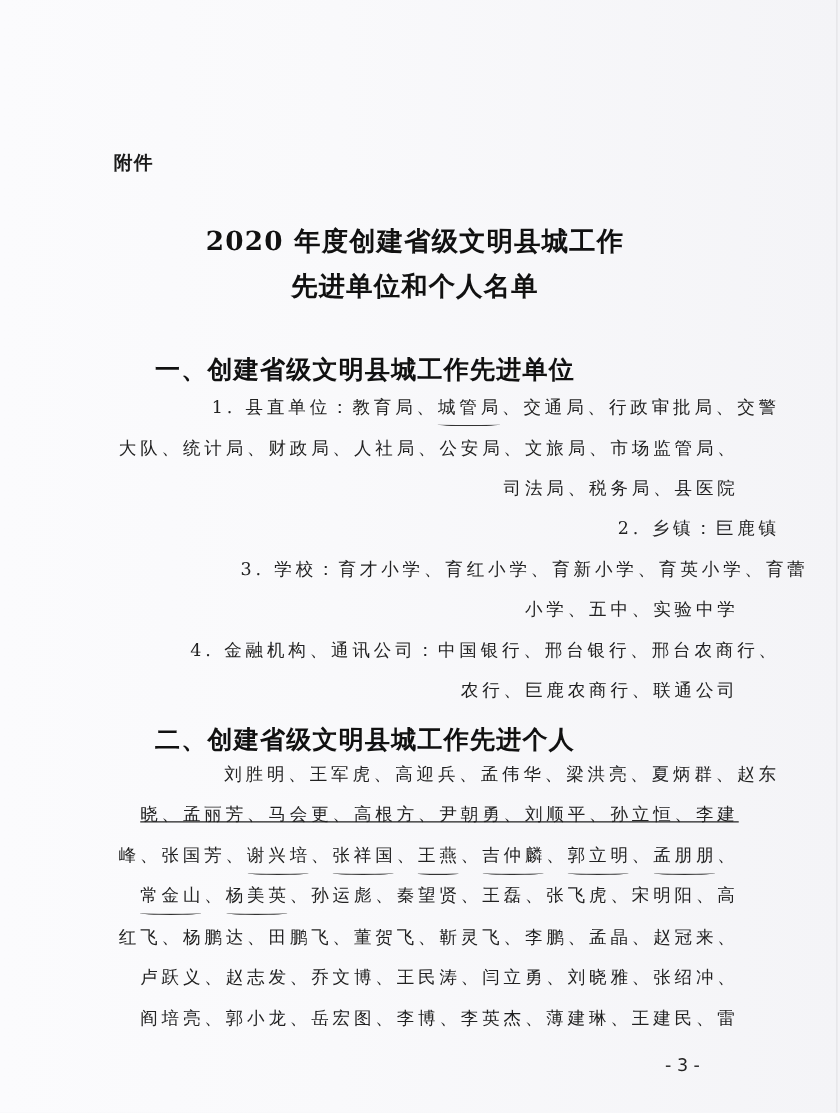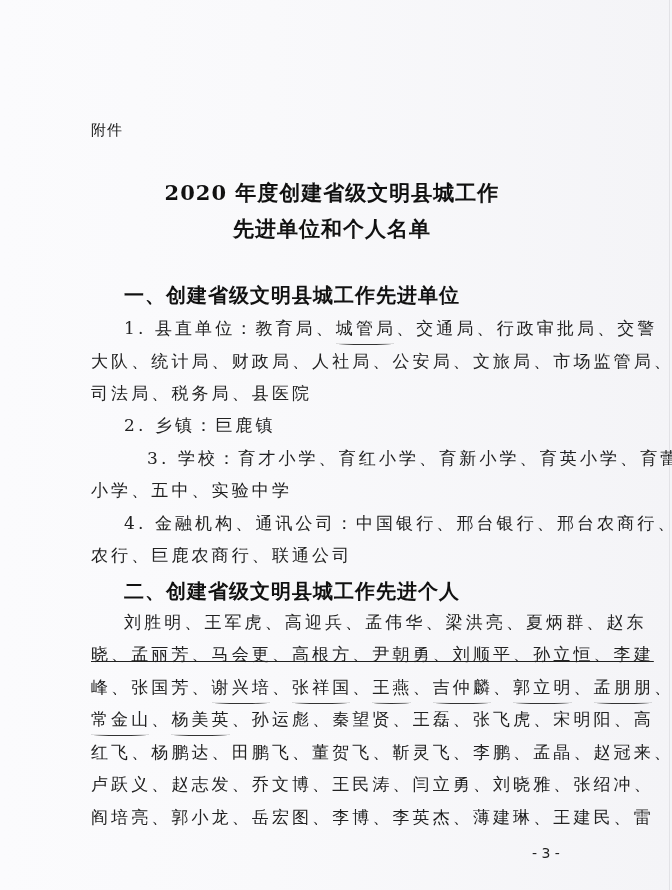--- a/index.html
+++ b/index.html
@@ -13,37 +13,37 @@
   .page {
     position: absolute; left: 0; top: 0; width: 672px; height: 890px;
     background: linear-gradient(90deg, #fbfbfd 0%, #f9f9fb 40%, #f4f4f7 100%);
   }
   .edge-right {
     position: absolute; right: 2px; top: 0; width: 1px; height: 890px; background: #e2e2e6;
   }
   .attach {
     position: absolute; left: 91px; top: 121px;
     font-family: "DejaVu Sans", "Liberation Sans", sans-serif;
-    font-size: 15px; font-weight: normal; letter-spacing: 1px;
+    font-size: 15px; font-weight: bold; letter-spacing: 1px;
   }
   .title {
     position: absolute; left: 0; width: 672px; text-align: center;
     font-family: "DejaVu Serif", "Liberation Serif", serif;
     font-weight: bold; font-size: 21px; letter-spacing: 1px; color: #111;
   }
   .t1 { top: 179px; left: -4px; }
   .t2 { top: 215px; left: -4px; }
   .h {
     position: absolute; left: 124px;
     font-family: "DejaVu Sans", "Liberation Sans", sans-serif;
     font-weight: bold; font-size: 20px; letter-spacing: 1px; color: #111;
   }
   .line {
     position: absolute; left: 91px; width: 500px;
-    font-size: 17px; letter-spacing: 3.1px; white-space: nowrap; color: #222;
+    font-size: 14px; letter-spacing: 3.1px; white-space: nowrap; color: #222; text-align: right;
   }
   .indent { left: 124px; }
   .u { position: relative; }
   .u::after {
     content: ""; position: absolute; left: 0; right: 2px; bottom: -7px; height: 2px;
     border-bottom: 1.5px solid #333; border-radius: 0 0 50% 50%;
   }
   .pagenum {
     position: absolute; left: 532px; top: 845px;
     font-family: "DejaVu Sans", "Liberation Sans", sans-serif; font-size: 14px; color: #222;

